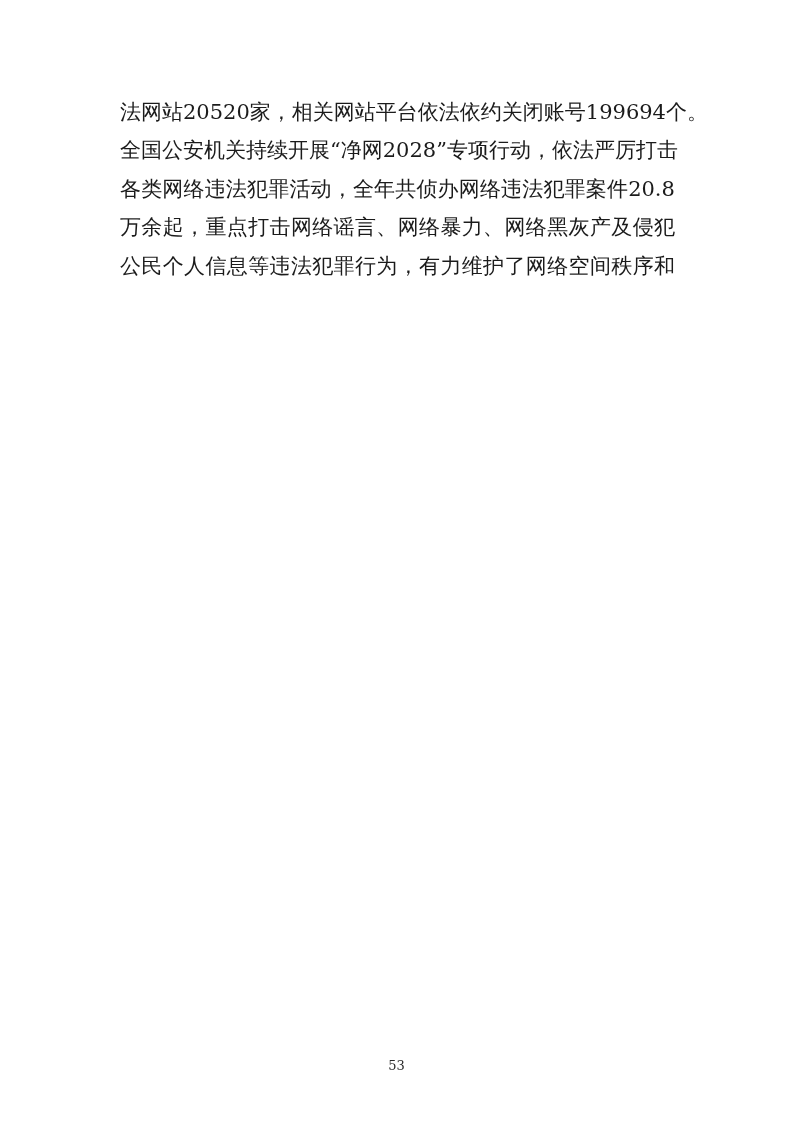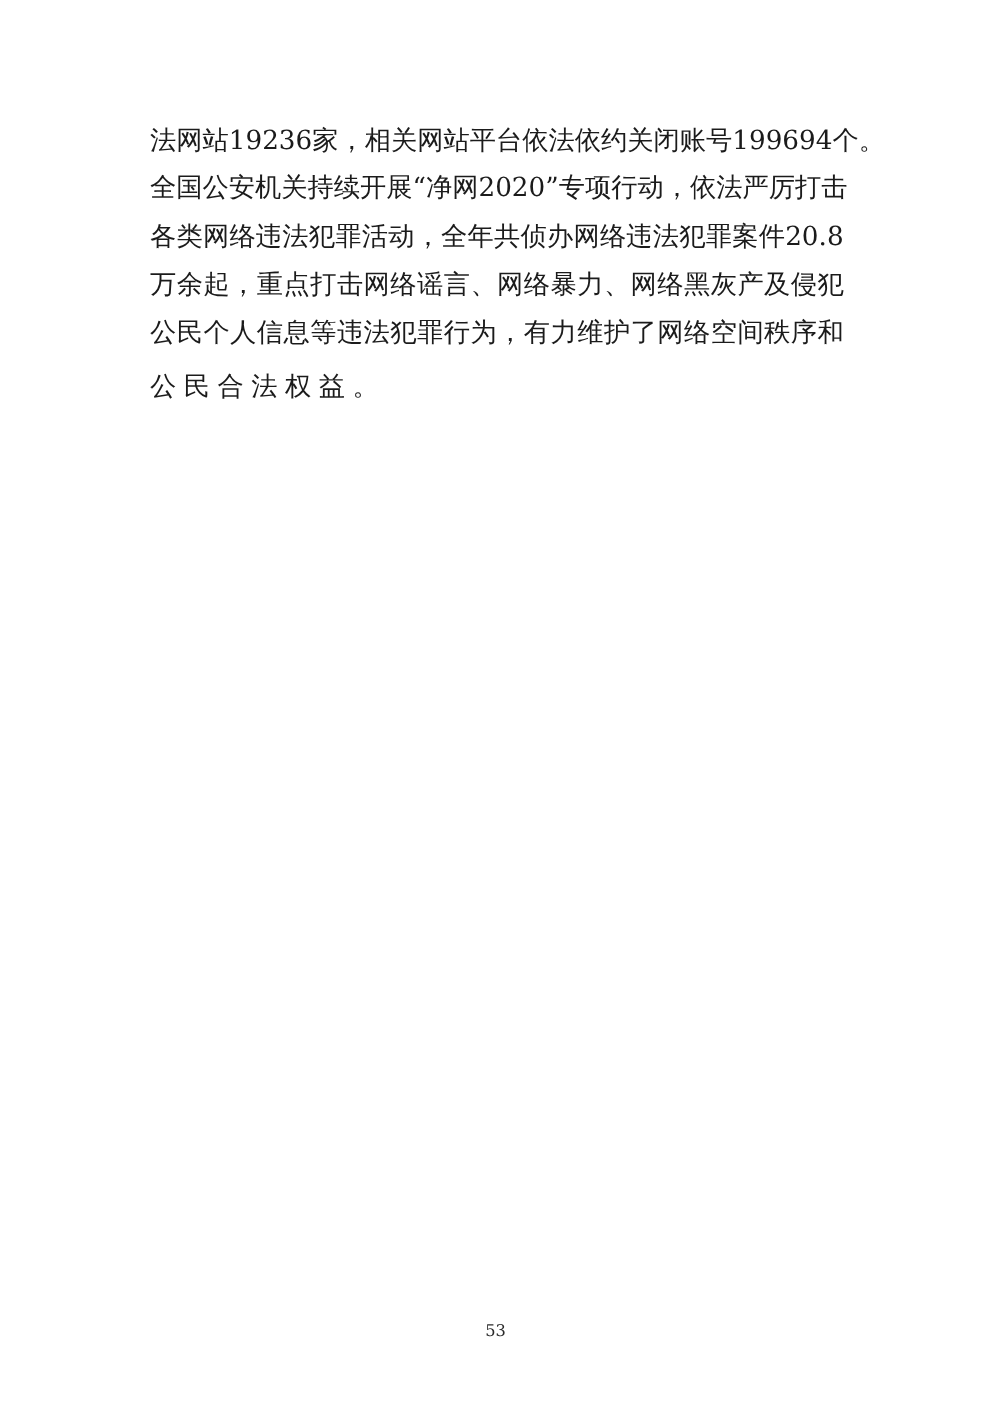--- a/index.html
+++ b/index.html
@@ -53,21 +53,21 @@
 </style>
 </head>
 <body>
 
 <div class="page">
   <div class="body-text">
     <div class="para-line js-split">
         <span>法</span>
         <span>网</span>
         <span>站</span>
-        <span>19236</span>
+        <span>20520</span>
         <span>家</span>
         <span>，</span>
         <span>相</span>
         <span>关</span>
         <span>网</span>
         <span>站</span>
         <span>平</span>
         <span>台</span>
         <span>依</span>
         <span>法</span>
@@ -88,21 +88,21 @@
         <span>安</span>
         <span>机</span>
         <span>关</span>
         <span>持</span>
         <span>续</span>
         <span>开</span>
         <span>展</span>
         <span>“</span>
         <span>净</span>
         <span>网</span>
-        <span>2020</span>
+        <span>2028</span>
         <span>”</span>
         <span>专</span>
         <span>项</span>
         <span>行</span>
         <span>动</span>
         <span>，</span>
         <span>依</span>
         <span>法</span>
         <span>严</span>
         <span>厉</span>
@@ -185,16 +185,15 @@
         <span>护</span>
         <span>了</span>
         <span>网</span>
         <span>络</span>
         <span>空</span>
         <span>间</span>
         <span>秩</span>
         <span>序</span>
         <span>和</span>
       </div>
-    <div class="para-line last">公民合法权益。</div>
   </div>
   <div class="page-number">53</div>
 </div>
 
 </body></html>

